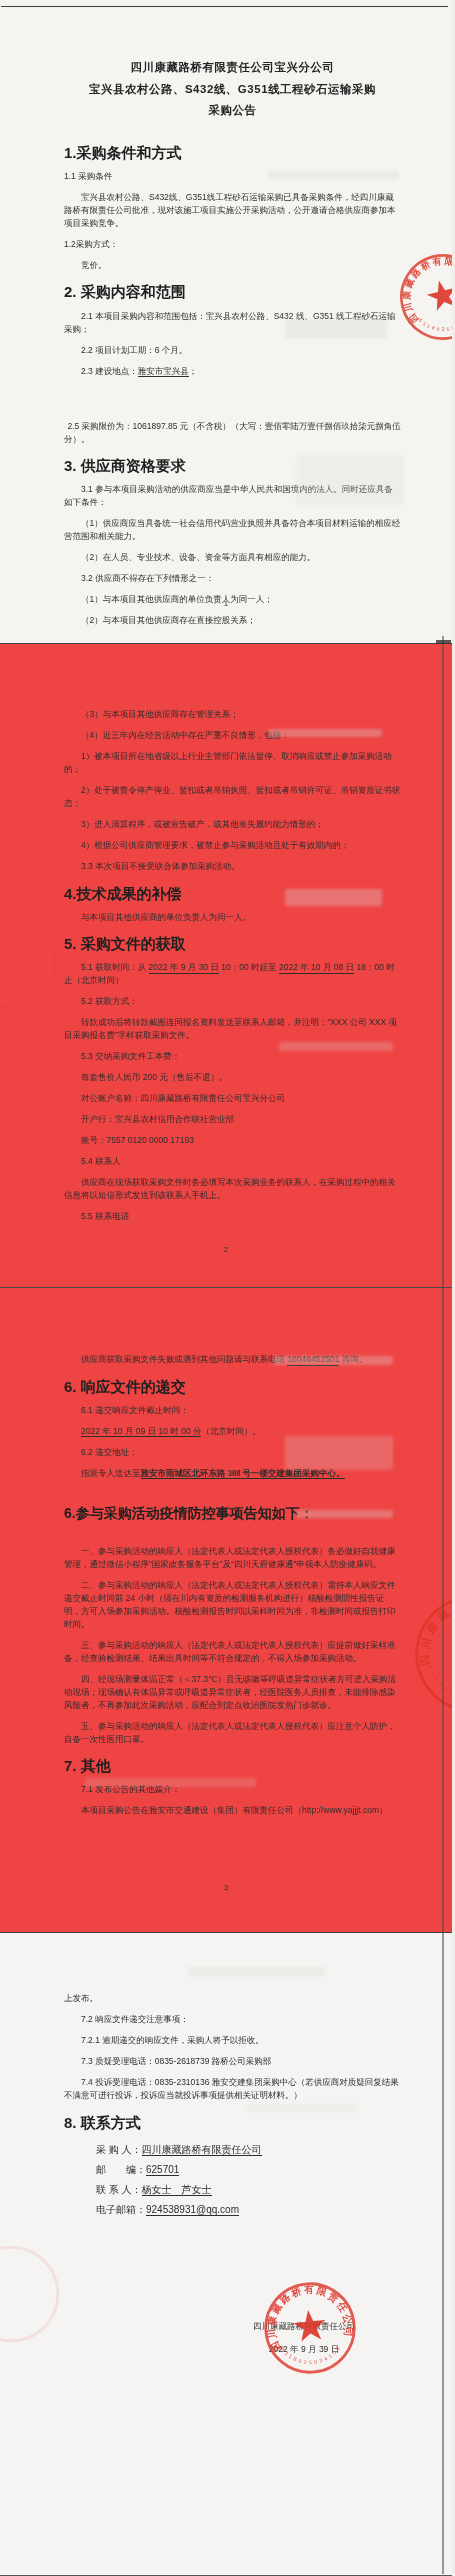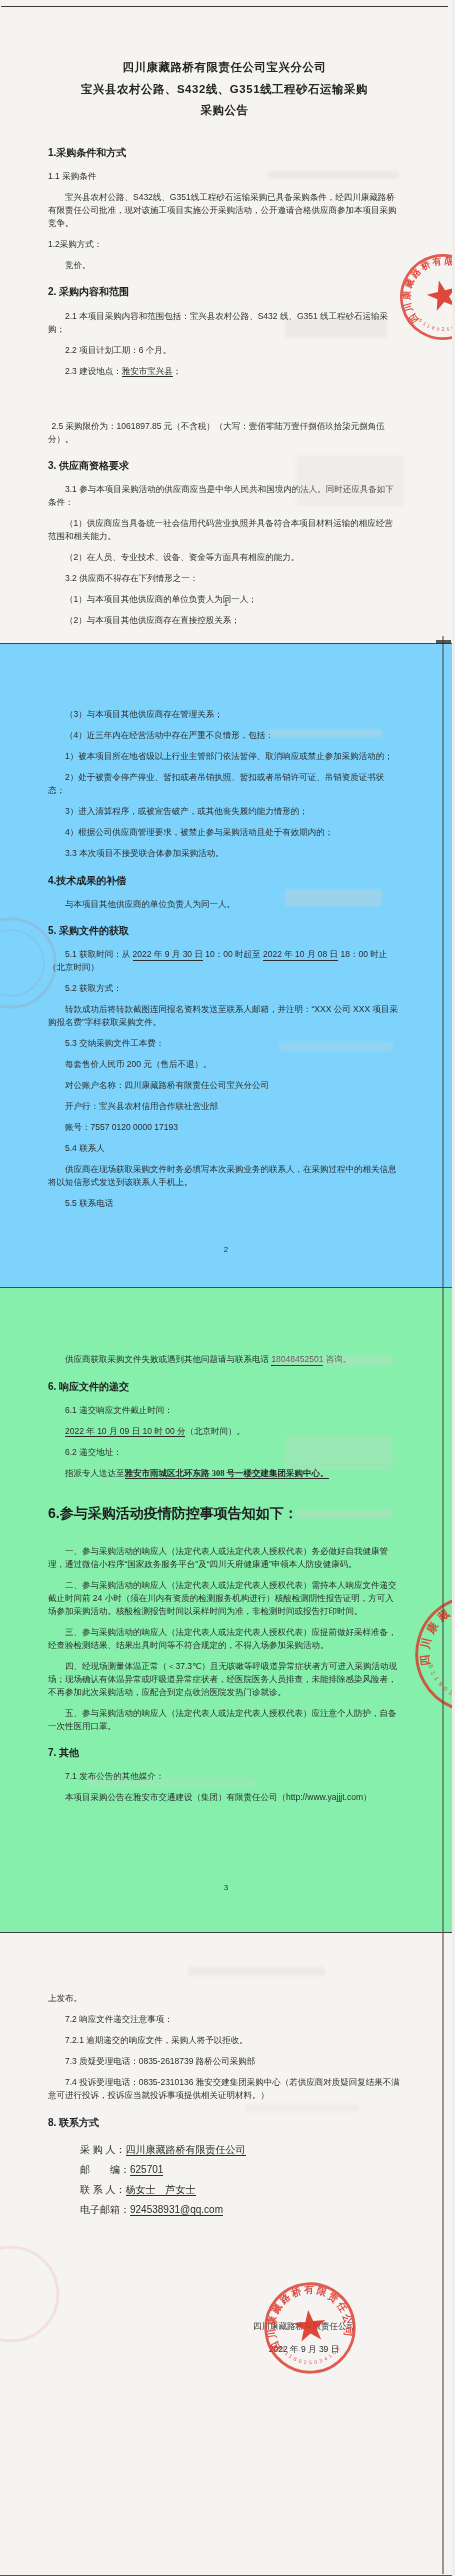--- a/index.html
+++ b/index.html
@@ -1,25 +1,25 @@
 <!DOCTYPE html>
 <html style="font-size:9px"><head>
 <meta charset="utf-8">
 <style>
   html,body{margin:0;padding:0;background:#e9e8e6;}
   body{width:455px;font-family:"Liberation Sans","DejaVu Sans",sans-serif;-webkit-font-smoothing:antialiased;}
   .doc{position:relative;width:455px;height:2576px;overflow:hidden;background:#efeeec;}
-  .page{position:relative;width:452px;overflow:hidden;background:#f5f4f1;box-sizing:border-box;}
+  .page{position:relative;width:452px;overflow:hidden;background:#f5f4f1;box-sizing:border-box;padding-left:16px;}
   #p1{height:644px;border-bottom:1.7px solid #454545;}
-  #p2{height:644px;border-bottom:1.7px solid #4a4a4a;background:#7dd3fc;}
-  #p3{height:645px;border-bottom:1.7px solid #414141;background:#86efac;}
+  #p2{height:644px;border-bottom:1.7px solid #4a4a4a;background:#ef4444;}
+  #p3{height:645px;border-bottom:1.7px solid #414141;background:#ef4444;}
   #p4{height:643px;border-bottom:1.7px solid #555;background:#f5f4f2;}
   .content{padding:0 51px 0 48px;color:#2d2d2d;}
   .title{font-size:11.4px;font-weight:bold;line-height:21.6px;text-align:center;color:#242424;letter-spacing:0.6px;}
-  .hsec{font-size:10px;font-weight:bold;line-height:15px;margin:12.5px 0 10.2px;color:#1f1f1f;}
+  .hsec{font-size:15px;font-weight:bold;line-height:15px;margin:12.5px 0 10.2px;color:#1f1f1f;}
   .hsec.big{font-size:14px;line-height:16px;margin:25px 0 24px;}
   .para{font-size:8.5px;line-height:13px;margin:0 0 8px;text-indent:2em;}
   .para.flush{text-indent:0;}
   .para.tiny{text-indent:0.4em;margin-top:42px;}
   .u{border-bottom:0.6px solid #2d2d2d;padding-bottom:0.6px;}
   .bu{font-weight:bold;border-bottom:0.6px solid #2d2d2d;padding-bottom:0.6px;font-family:Liberation Serif, serif;}
   .pageno{position:absolute;left:0;right:0;text-align:center;font-size:8px;color:#333;}
   .contact-row{font-size:10px;line-height:20px;margin-left:32px;}
   .sign{position:absolute;left:213px;width:182px;text-align:center;font-size:8.5px;color:#2d2d2d;}
   .stamp{position:absolute;pointer-events:none;}

